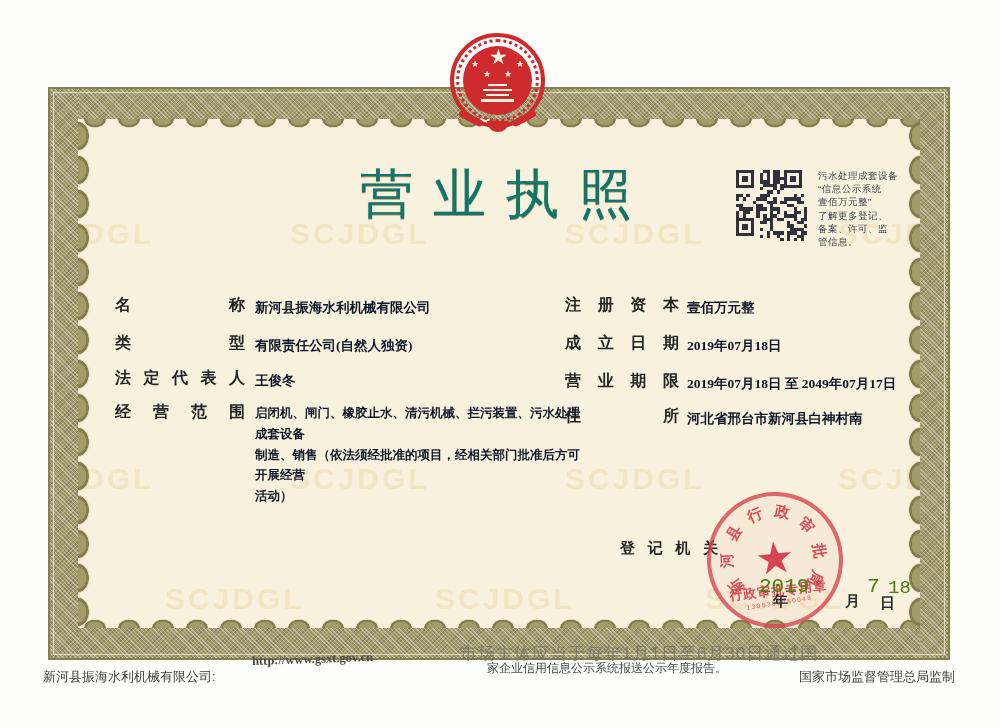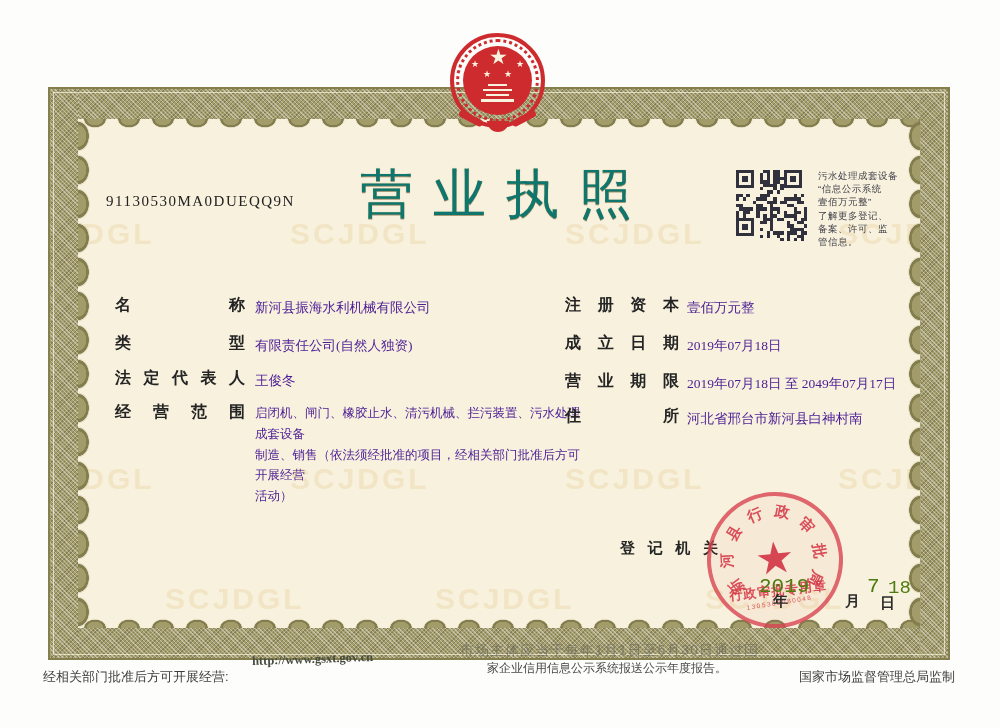--- a/index.html
+++ b/index.html
@@ -80,22 +80,22 @@
   #qr-caption{position:absolute;left:770px;top:82px;width:102px;font-size:9.5px;
     line-height:13.2px;color:#3e3e4a;letter-spacing:.5px;}
 
   
   #left-fields{position:absolute;left:67px;top:208px;width:440px;}
   #right-fields{position:absolute;left:517px;top:208px;width:375px;}
   .frow{position:absolute;left:0;}
   .flabel{font-weight:bold;font-size:16px;color:#242424;display:flex;justify-content:space-between;}
   #left-fields .flabel{width:130px;}
   #right-fields .flabel{width:114px;}
-  .fvalue{position:absolute;top:2px;font-size:13.5px;color:#4c1d95;white-space:pre-line;
-    font-family:"Liberation Serif","DejaVu Serif",serif;line-height:1.6;}
+  .fvalue{position:absolute;top:2px;font-size:13.5px;color:#0f172a;white-space:pre-line;
+    font-family:"Liberation Serif","DejaVu Serif",serif;line-height:1.6;font-weight:bold;}
   #left-fields .fvalue{left:140px;width:330px;}
   #right-fields .fvalue{left:122px;width:245px;white-space:nowrap;}
   .t0{top:0;} .t1{top:38px;} .t2{top:73px;} .t3{top:107px;}
   .u0{top:0;} .u1{top:38px;} .u2{top:76px;} .u3{top:111px;}
   .frow.scope .fvalue{font-size:12.5px;line-height:1.66;top:1px;}
 
   
   #reg-label{position:absolute;left:572px;top:452px;width:98px;font-weight:bold;
     font-size:15px;color:#242424;display:flex;justify-content:space-between;}
   #seal{position:absolute;left:595px;top:405px;width:256px;height:128px;z-index:5;}
@@ -113,21 +113,21 @@
   .date-unit{position:absolute;font-size:15px;font-weight:bold;color:#2a2a2a;z-index:6;}
   #d-year{left:674px;top:488px;} #u-year{left:725px;top:505px;}
   #d-month{left:782px;top:488px;} #u-month{left:797px;top:505px;}
   #d-day{left:803px;top:490px;font-size:19px;} #u-day{left:832px;top:507px;}
 
   
   .footer-text{position:absolute;color:#3e3e3e;font-size:13px;z-index:10;white-space:nowrap;}
   #site-label{left:43px;top:668px;}
   #site-url{left:252px;top:652px;transform:rotate(-2deg);font-size:12.5px;font-weight:bold;
     color:#474c41;font-family:"Liberation Serif","DejaVu Serif",serif;}
-  #notice1{left:460px;top:642px;font-size:14px;color:#6d6d5e;opacity:.75;letter-spacing:1px;}
+  #notice1{left:460px;top:642px;font-size:17px;color:#6d6d5e;opacity:.75;letter-spacing:1px;}
   #notice2{left:487px;top:660px;font-size:12px;color:#474747;}
   #issuer{left:799px;top:668px;}
 </style>
 </head>
 <body>
 
 <div id="cert">
   <div id="wm-layer">
       <span class="wm" style="left: -33px; top: 130px;">SCJDGL</span>
       <span class="wm" style="left: 242px; top: 130px;">SCJDGL</span>
@@ -165,21 +165,20 @@
     <div class="emb-bar" style="left:38px;top:51px;width:19px;height:2px;"></div>
     <div class="emb-bar" style="left:33px;top:56px;width:29px;height:2px;"></div>
     <div class="emb-bar" style="left:36px;top:61px;width:23px;height:1.5px;"></div>
     <div class="emb-bar" style="left:31px;top:66px;width:33px;height:2.5px;"></div>
     <div class="emb-gear"></div>
     <div class="emb-rib l"></div>
     <div class="emb-rib r"></div>
   </div>
 
   <div class="content">
-    <div id="credit-code">91130530MA0DUEQQ9N</div>
     <div id="title">营业执照</div>
 
     <div id="qr">
         <div class="qr-mod" style="left: 30.2px; top: 3px; width: 3.4px; height: 3.4px;"></div>
         <div class="qr-mod" style="left: 33.6px; top: 3px; width: 3.4px; height: 3.4px;"></div>
         <div class="qr-mod" style="left: 40.4px; top: 3px; width: 3.4px; height: 3.4px;"></div>
         <div class="qr-mod" style="left: 43.8px; top: 3px; width: 3.4px; height: 3.4px;"></div>
         <div class="qr-mod" style="left: 26.8px; top: 6.4px; width: 3.4px; height: 3.4px;"></div>
         <div class="qr-mod" style="left: 33.6px; top: 6.4px; width: 3.4px; height: 3.4px;"></div>
         <div class="qr-mod" style="left: 40.4px; top: 6.4px; width: 3.4px; height: 3.4px;"></div>
@@ -427,17 +426,17 @@
 
     <div class="date-num" id="d-year">2019</div>
     <div class="date-unit" id="u-year">年</div>
     <div class="date-num" id="d-month">7</div>
     <div class="date-unit" id="u-month">月</div>
     <div class="date-num" id="d-day">18</div>
     <div class="date-unit" id="u-day">日</div>
   </div>
 </div>
 
-<div class="footer-text" id="site-label">经相关部门批准后方可开展经营:</div>
+<div class="footer-text" id="site-label">新河县振海水利机械有限公司:</div>
 <div class="footer-text" id="site-url">http://www.gsxt.gov.cn</div>
 <div class="footer-text" id="notice1">市场主体应当于每年1月1日至6月30日通过国</div>
 <div class="footer-text" id="notice2">家企业信用信息公示系统报送公示年度报告。</div>
 <div class="footer-text" id="issuer">国家市场监督管理总局监制</div>
 
 </body></html>

